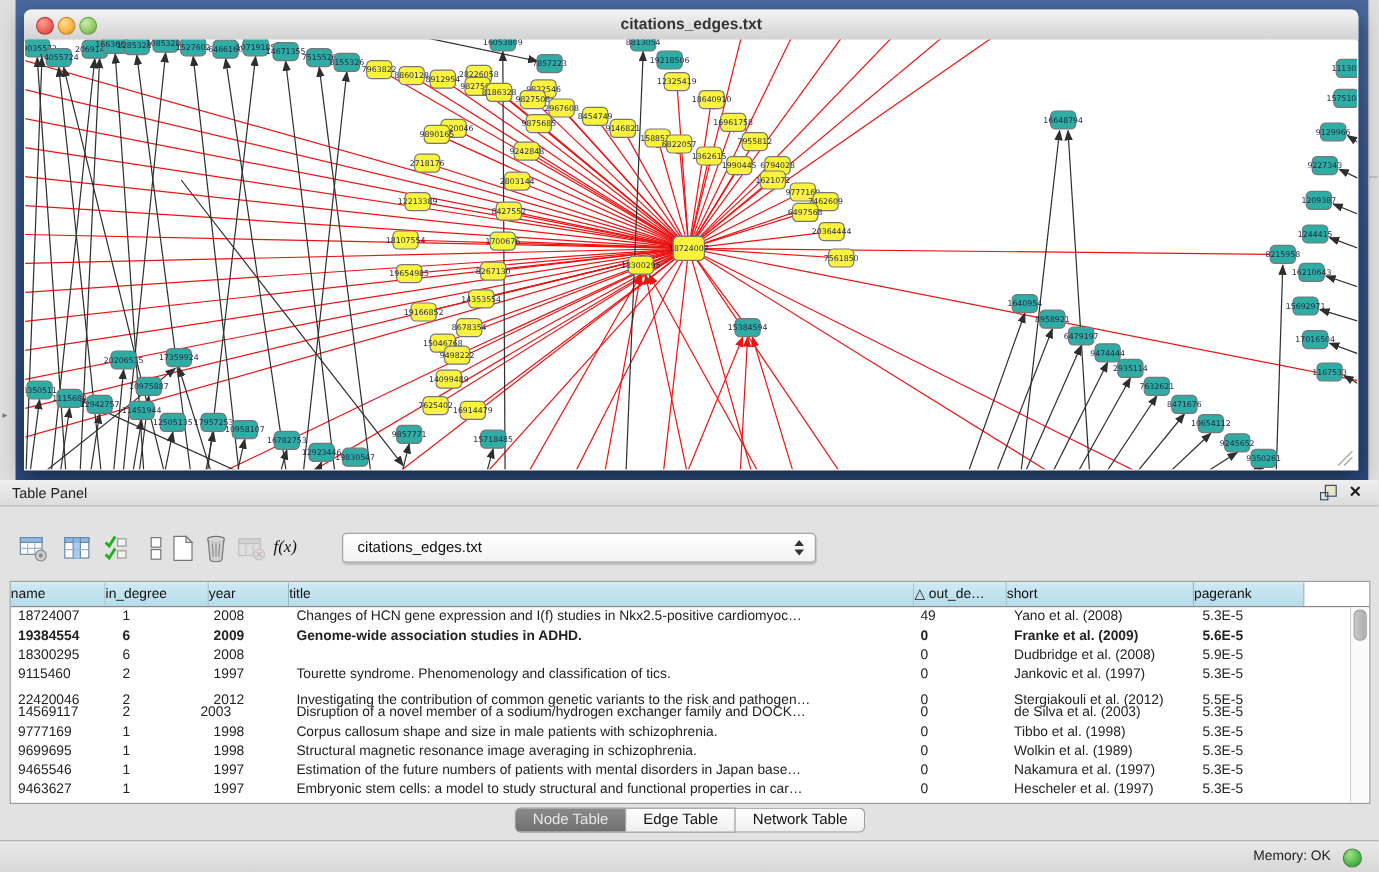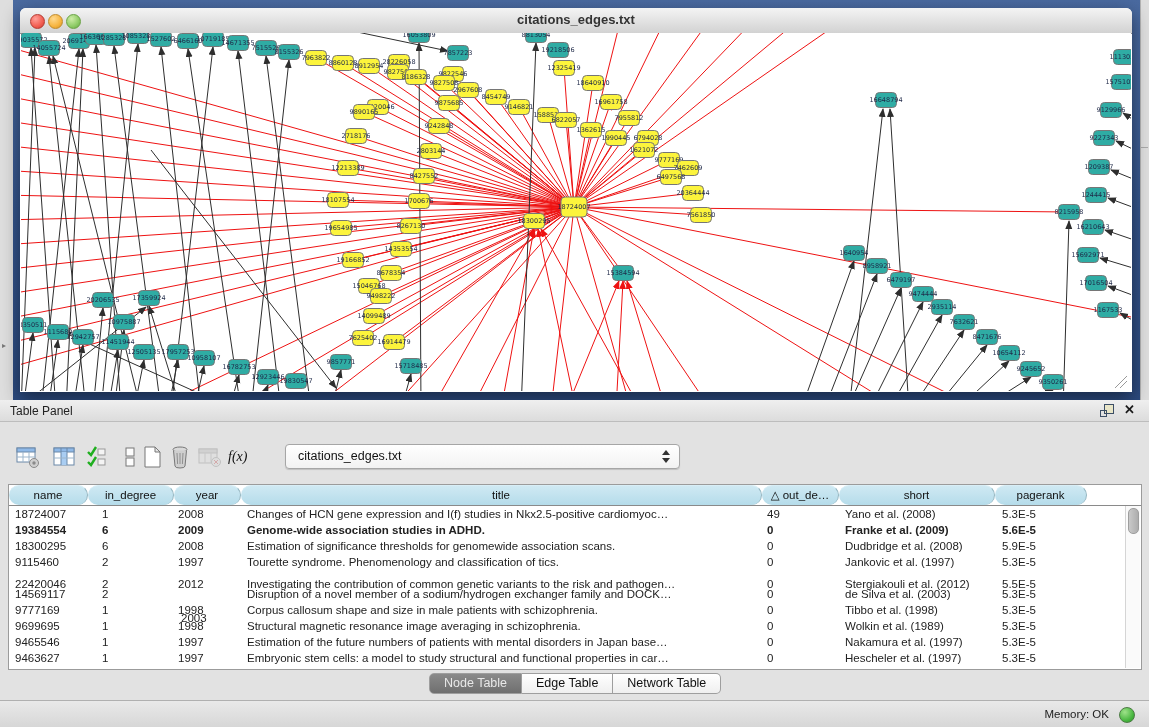--- a/index.html
+++ b/index.html
@@ -49,21 +49,21 @@
   .dd-arrows .up{position:absolute;left:1px;top:0;width:0;height:0;
     border-left:4px solid transparent;border-right:4px solid transparent;border-bottom:5px solid #333;}
   .dd-arrows .dn{position:absolute;left:1px;bottom:0;width:0;height:0;
     border-left:4px solid transparent;border-right:4px solid transparent;border-top:5px solid #333;}
 
   
   #table-wrap{left:8px;top:84px;width:1132px;height:184px;background:#fff;border:1px solid #9b9b9b;}
   #thead{position:absolute;left:0;top:0;height:20px;width:100%;border-bottom:1px solid #8a8a8a;}
   .th{position:absolute;top:0;height:19px;background:linear-gradient(#cfe9f3,#b5dcea);
     border-right:1px solid #93b5c0;border-top:1px solid #d8eef6;
-    font-size:11.5px;color:#111;text-align:center;line-height:19px;overflow:hidden;white-space:nowrap;border-radius:10px;}
+    font-size:11.5px;color:#111;line-height:19px;overflow:hidden;white-space:nowrap;}
   .tr{position:absolute;left:0;width:1104px;height:16px;}
   .td{position:absolute;top:0;height:16px;font-size:11.5px;color:#222;line-height:16px;
       overflow:hidden;white-space:nowrap;text-overflow:ellipsis;}
   #vscroll{position:absolute;right:1px;top:21px;width:14px;height:162px;background:#fafafa;border-left:1px solid #d5d5d5;}
   #vscroll .thumb{position:absolute;left:2px;top:2px;width:9px;height:24px;border-radius:5px;
     background:linear-gradient(90deg,#c9c9c9,#adadad);border:1px solid #9e9e9e;}
 
   
   #tabbar{left:0;top:273px;width:1149px;height:24px;}
   #seg{left:429px;top:0;height:21px;display:flex;}
@@ -777,21 +777,20 @@
           <div class="td" style="left: 169px; width: 61px;">2009</div>
           <div class="td" style="left: 238px; width: 513px;">Genome-wide association studies in ADHD.</div>
           <div class="td" style="left: 758px; width: 70px;">0</div>
           <div class="td" style="left: 836px; width: 148px;">Franke et al. (2009)</div>
           <div class="td" style="left: 993px; width: 83px;">5.6E-5</div>
         </div>
         <div class="tr" style="top: 53px;">
           <div class="td" style="left: 6px; width: 71px;">18300295</div>
           <div class="td" style="left: 93px; width: 70px;">6</div>
           <div class="td" style="left: 169px; width: 61px;">2008</div>
-          <div class="td" style="left: 238px; width: 513px;">Estimation of significance thresholds for genomewide association scans.</div>
           <div class="td" style="left: 758px; width: 70px;">0</div>
           <div class="td" style="left: 836px; width: 148px;">Dudbridge et al. (2008)</div>
           <div class="td" style="left: 993px; width: 83px;">5.9E-5</div>
         </div>
         <div class="tr" style="top: 69px;">
           <div class="td" style="left: 6px; width: 71px;">9115460</div>
           <div class="td" style="left: 93px; width: 70px;">2</div>
           <div class="td" style="left: 169px; width: 61px;">1997</div>
           <div class="td" style="left: 238px; width: 513px;">Tourette syndrome. Phenomenology and classification of tics.</div>
           <div class="td" style="left: 758px; width: 70px;">0</div>
@@ -803,21 +802,21 @@
           <div class="td" style="left: 93px; width: 70px;">2</div>
           <div class="td" style="left: 169px; width: 61px;">2012</div>
           <div class="td" style="left: 238px; width: 513px;">Investigating the contribution of common genetic variants to the risk and pathogen…</div>
           <div class="td" style="left: 758px; width: 70px;">0</div>
           <div class="td" style="left: 836px; width: 148px;">Stergiakouli et al. (2012)</div>
           <div class="td" style="left: 993px; width: 83px;">5.5E-5</div>
         </div>
         <div class="tr" style="top: 101px;">
           <div class="td" style="left: 6px; width: 71px;">14569117</div>
           <div class="td" style="left: 93px; width: 70px;">2</div>
-          <div class="td" style="left: 172px; width: 61px; margin-top: 24px;">2003</div>
+          <div class="td" style="left: 158px; width: 61px;">2003</div>
           <div class="td" style="left: 238px; width: 513px;">Disruption of a novel member of a sodium/hydrogen exchanger family and DOCK…</div>
           <div class="td" style="left: 758px; width: 70px;">0</div>
           <div class="td" style="left: 836px; width: 148px;">de Silva et al. (2003)</div>
           <div class="td" style="left: 993px; width: 83px;">5.3E-5</div>
         </div>
         <div class="tr" style="top: 117px;">
           <div class="td" style="left: 6px; width: 71px;">9777169</div>
           <div class="td" style="left: 93px; width: 70px;">1</div>
           <div class="td" style="left: 169px; width: 61px;">1998</div>
           <div class="td" style="left: 238px; width: 513px;">Corpus callosum shape and size in male patients with schizophrenia.</div>

